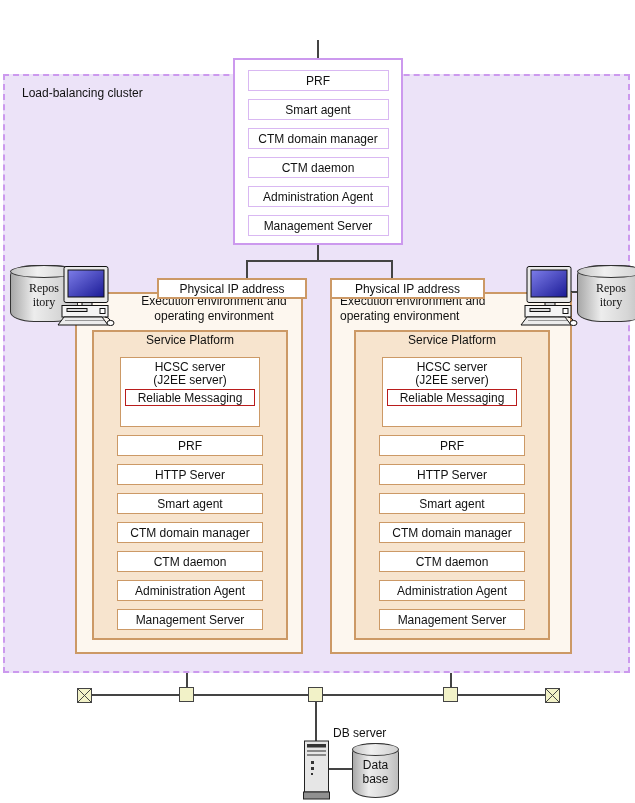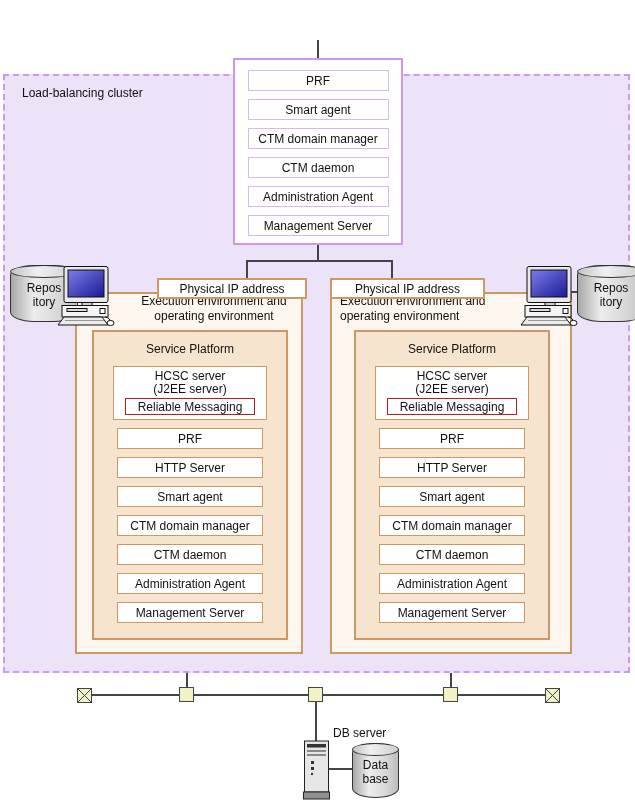--- a/index.html
+++ b/index.html
@@ -38,39 +38,39 @@
   .exec.right .pip { left:-2px; width:155px; }
 
   .env-label { margin-top:0; line-height:15px; }
   .exec.left  .env-label { text-align:center; padding-left:50px; }
   .exec.right .env-label { text-align:left;   padding-left:8px; }
 
   .sp { position:absolute; top:36px; height:310px; background:#f7e4ce; border:2px solid #cc9966;
     box-sizing:border-box; display:flex; flex-direction:column; align-items:center; }
   .exec.left  .sp { left:15px; width:196px; }
   .exec.right .sp { left:22px; width:196px; }
-  .sp-title { margin-top:10px; height:15px; margin-bottom:9px; }
-  .hcsc { width:154px; border:1px solid #cc9966; background:#fff; text-align:center;
-    padding:3px 0 4px; box-sizing:border-box; }
+  .sp-title { margin-top:1px; height:15px; margin-bottom:9px; }
+  .hcsc { width:140px; border:1px solid #cc9966; background:#fff; text-align:center;
+    padding:3px 0 20px; box-sizing:border-box; }
   .hcsc .tline { line-height:13px; }
   .rm { width:130px; height:17px; border:1px solid #b91c1c; background:#fff; margin:2px auto 0;
     box-sizing:border-box; display:flex; align-items:center; justify-content:center; }
   .sp-item { width:146px; height:21px; margin-top:8px; border:1px solid #cc9966; background:#fff;
     box-sizing:border-box; display:flex; align-items:center; justify-content:center; }
 
   
   .cyl { position:absolute; z-index:4; }
   .cyl-shape { position:absolute; left:0; right:0; top:0; bottom:0;
     background:linear-gradient(90deg,#a8a8a8,#ededed 35%,#d6d6d6 75%,#bdbdbd);
     border:1.5px solid #333; border-radius:24px / 10px; }
   .cyl-shape::before { content:""; position:absolute; left:-1px; right:-1px; top:-1px; height:13px;
     border:1.5px solid #333; border-radius:50%; box-sizing:border-box;
     background:linear-gradient(90deg,#c4c4c4,#f0f0f0 40%,#cfcfcf); }
   .cyl-text { position:absolute; left:0; right:0; text-align:center; line-height:14px; z-index:2; }
-  .repo { width:68px; height:57px; top:265px; }
+  .repo { width:68px; height:57px; top:265px;font-family:Liberation Serif, serif; }
   .repo.left  { left:10px; }
   .repo.right { left:577px; }
   .repo .cyl-text { top:16px; }
   .dbcyl { left:352px; top:743px; width:47px; height:55px; z-index:3; }
   .dbcyl .cyl-text { top:15px; }
 
   
   .pc { position:absolute; width:60px; height:60px; z-index:5; }
   .pc.left  { left:55px;  top:266px; }
   .pc.right { left:518px; top:266px; }

